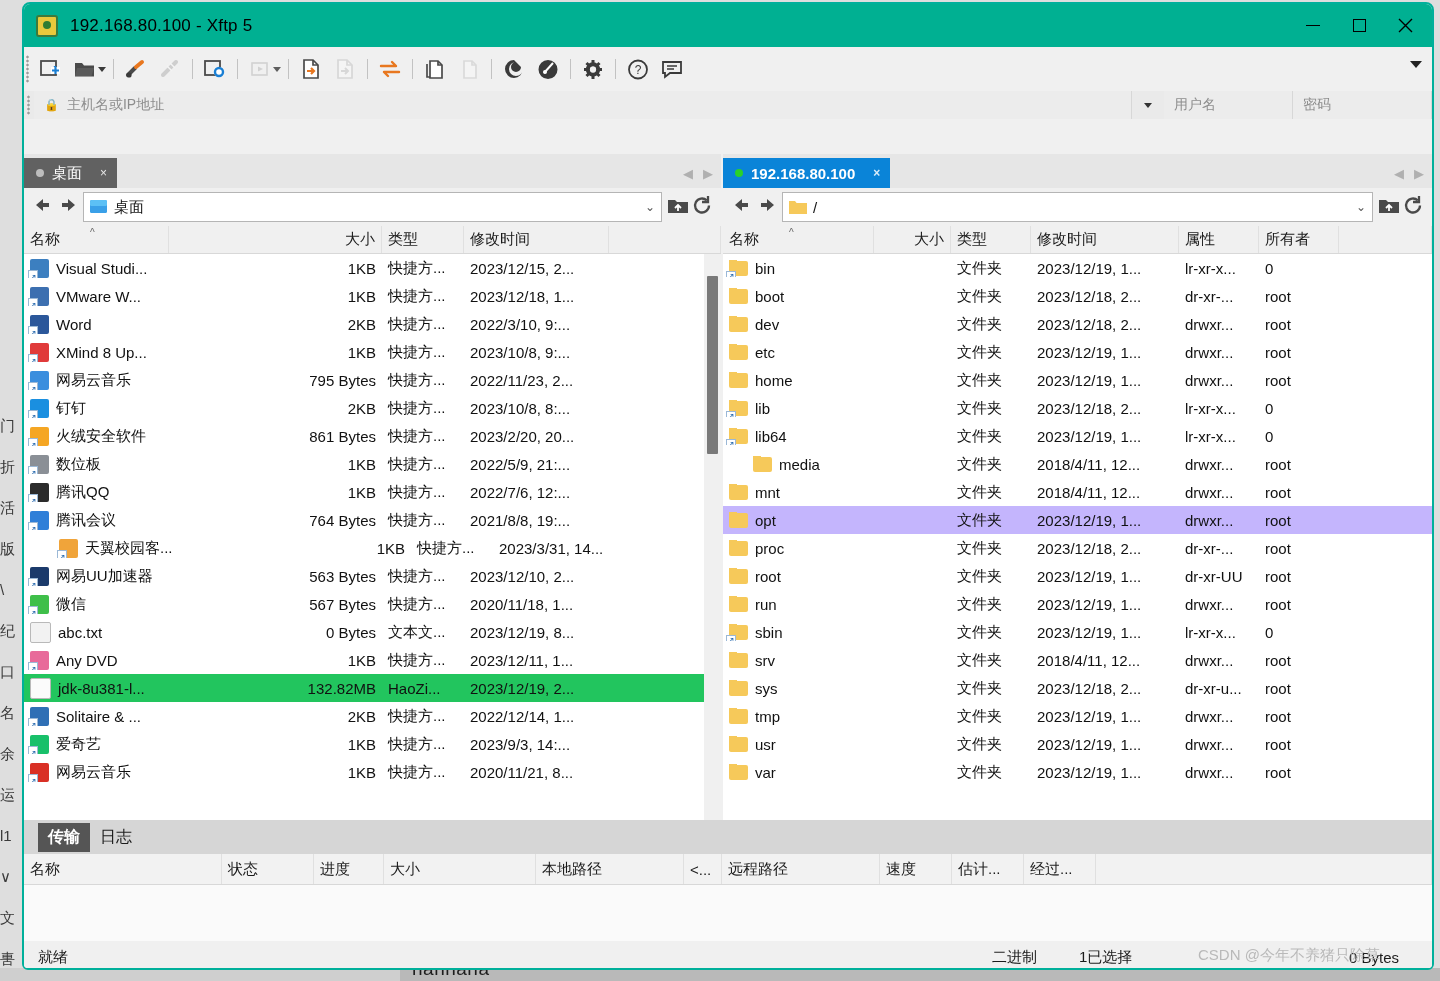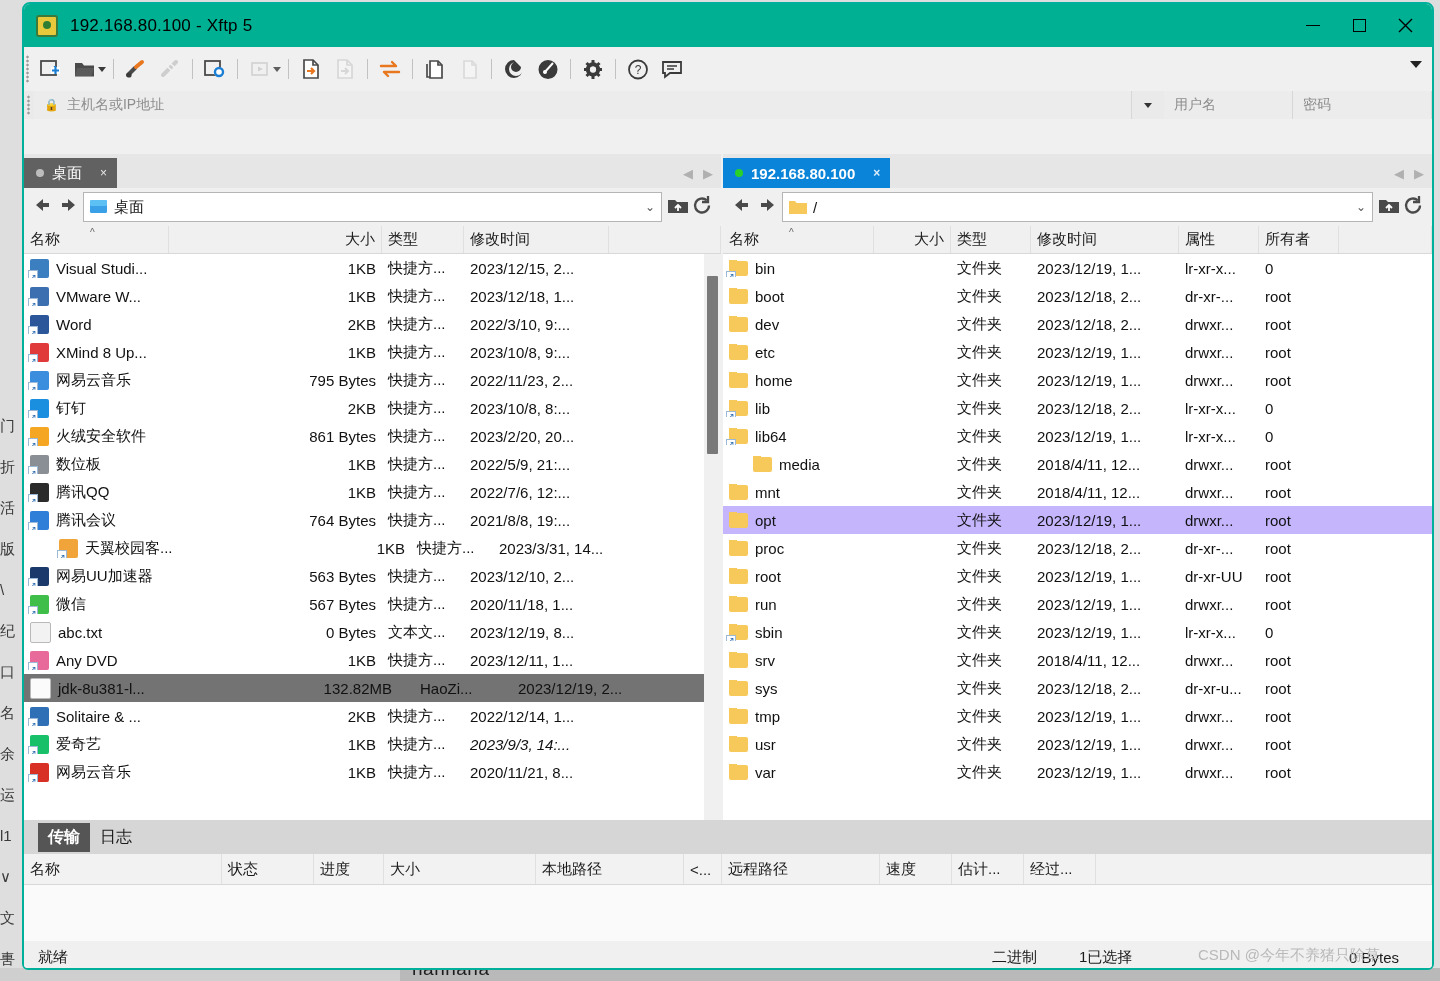--- a/index.html
+++ b/index.html
@@ -113,21 +113,21 @@
   .path-tools{display:flex;align-items:center;gap:3px;margin-left:5px;margin-right:4px;}
 
   
   .listhdr{height:27px;background:#f0f0f0;display:flex;border-bottom:1px solid #d8d8d8;position:relative;}
   .hcell{font-size:15px;color:#1b1b1b;display:flex;align-items:center;box-sizing:border-box;
          border-right:1px solid #e0e0e0;padding:0 6px;position:relative;white-space:nowrap;overflow:hidden;}
   .hcell.r{justify-content:flex-end;}
   .sortarrow{position:absolute;left:66px;top:1px;font-size:10px;color:#666;}
   .listbody{background:#fff;position:relative;overflow:hidden;}
   .row{height:28px;display:flex;align-items:center;font-size:15px;color:#111;box-sizing:border-box;}
-  .row.sel-grey{background:#737373;gap:16px;}
+  .row.sel-grey{background:#22c55e;}
   .row.sel-blue{background:#c4b5fd;}
   .cell{box-sizing:border-box;padding:0 6px;white-space:nowrap;overflow:hidden;display:flex;align-items:center;}
   .cell.r{justify-content:flex-end;}
   .fname{display:flex;align-items:center;gap:7px;}
   .ico{width:19px;height:19px;flex:none;position:relative;border-radius:2px;}
   .shortcut::after{
     content:"";position:absolute;left:-2px;bottom:-2px;width:10px;height:10px;background:#fff;
     border:1px solid #9bb8d6;box-sizing:border-box;
   }
   .shortcut::before{
@@ -620,21 +620,21 @@
           </div>
           <div class="row">
             <div class="cell" style="width: 145px;">
               <span class="fname">
                 <span class="ico shortcut" style="background: rgb(24, 192, 106);"></span>
                 <span>爱奇艺</span>
               </span>
             </div>
             <div class="cell r" style="width: 213px;">1KB</div>
             <div class="cell" style="width: 82px;">快捷方...</div>
-            <div class="cell" style="width: 145px; font-style: italic;">2023/9/3, 14:...</div>
+            <div class="cell" style="width: 145px;">2023/9/3, 14:...</div>
           </div>
           <div class="row">
             <div class="cell" style="width: 145px;">
               <span class="fname">
                 <span class="ico shortcut" style="background: rgb(217, 48, 37);"></span>
                 <span>网易云音乐</span>
               </span>
             </div>
             <div class="cell r" style="width: 213px;">1KB</div>
             <div class="cell" style="width: 82px;">快捷方...</div>

